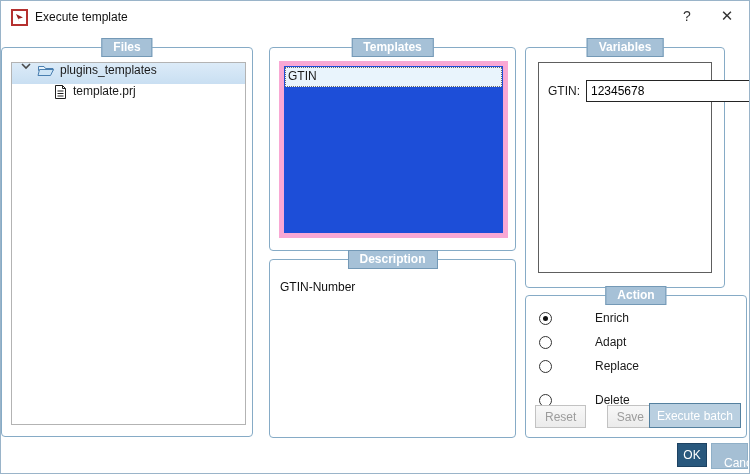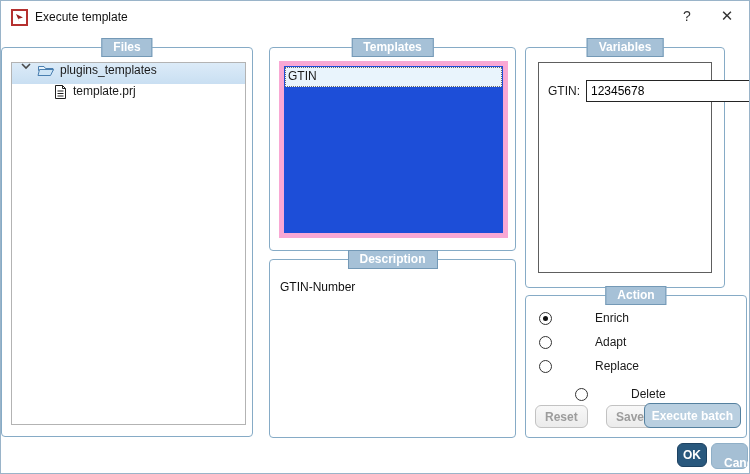--- a/index.html
+++ b/index.html
@@ -49,21 +49,21 @@
   .var-label { margin-right: 6px; }
   .spinbox { flex: 1; height: 22px; border: 1px solid #242424; display: flex; background: #fff; }
   .spin-value { flex: 1; border: 0; outline: none; font-family: "Liberation Sans", sans-serif; font-size: 12px; padding: 0 4px; min-width: 0; }
 
   
   .radio-row { position: absolute; left: 13px; display: flex; align-items: center; height: 16px; gap: 36px; }
   .radio { width: 13px; height: 13px; border: 1px solid #333; border-radius: 50%; background: #fff; margin-right: 7px; display: inline-flex; align-items: center; justify-content: center; flex: 0 0 auto; }
   .radio .dot { width: 5px; height: 5px; border-radius: 50%; background: #111; display: none; }
   .radio.checked .dot { display: block; }
 
-  .btn { font-family: "Liberation Sans", sans-serif; font-size: 12px; border-radius: 6px; font-weight: bold; }
+  .btn { font-family: "Liberation Sans", sans-serif; font-size: 12px; border-radius: 0; }
   .btn-disabled { position: absolute; bottom: 9px; height: 23px; padding: 0 9px; background: linear-gradient(#f8f8f8, #ebebeb); border: 1px solid #c2c2c2; color: #9c9c9c; }
   .btn-reset { left: 9px; }
   .btn-save { right: 92px; }
   .btn-exec { position: absolute; right: 5px; bottom: 9px; height: 25px; padding: 0 7px; background: #b9cfe0; border: 1px solid #54809f; color: #fff; }
 
   
   .btn-ok { position: absolute; left: 676px; top: 442px; width: 30px; height: 24px; background: #29587d; border: 1px solid #1d4262; color: #fff; }
   .btn-cancel { position: absolute; left: 710px; top: 442px; width: 37px; height: 24px; background: #a5bfd4; border: 1px solid #8fafc7; color: #fff; padding: 12px; }
 </style>
 </head>
@@ -148,21 +148,21 @@
       <span>Enrich</span>
     </div>
     <div class="radio-row" style="top:38px;">
       <span class="radio"></span>
       <span>Adapt</span>
     </div>
     <div class="radio-row" style="top:62px;">
       <span class="radio"></span>
       <span>Replace</span>
     </div>
-    <div class="radio-row" style="top:90px;margin-left:36px;">
+    <div class="radio-row" style="top:96px;">
       <span class="radio"></span>
       <span>Delete</span>
     </div>
 
     <button class="btn btn-disabled btn-reset" disabled="">Reset</button>
     <button class="btn btn-disabled btn-save" disabled="">Save</button>
     <button class="btn btn-exec">Execute batch</button>
   </div>
 
   <button class="btn btn-ok">OK</button>

